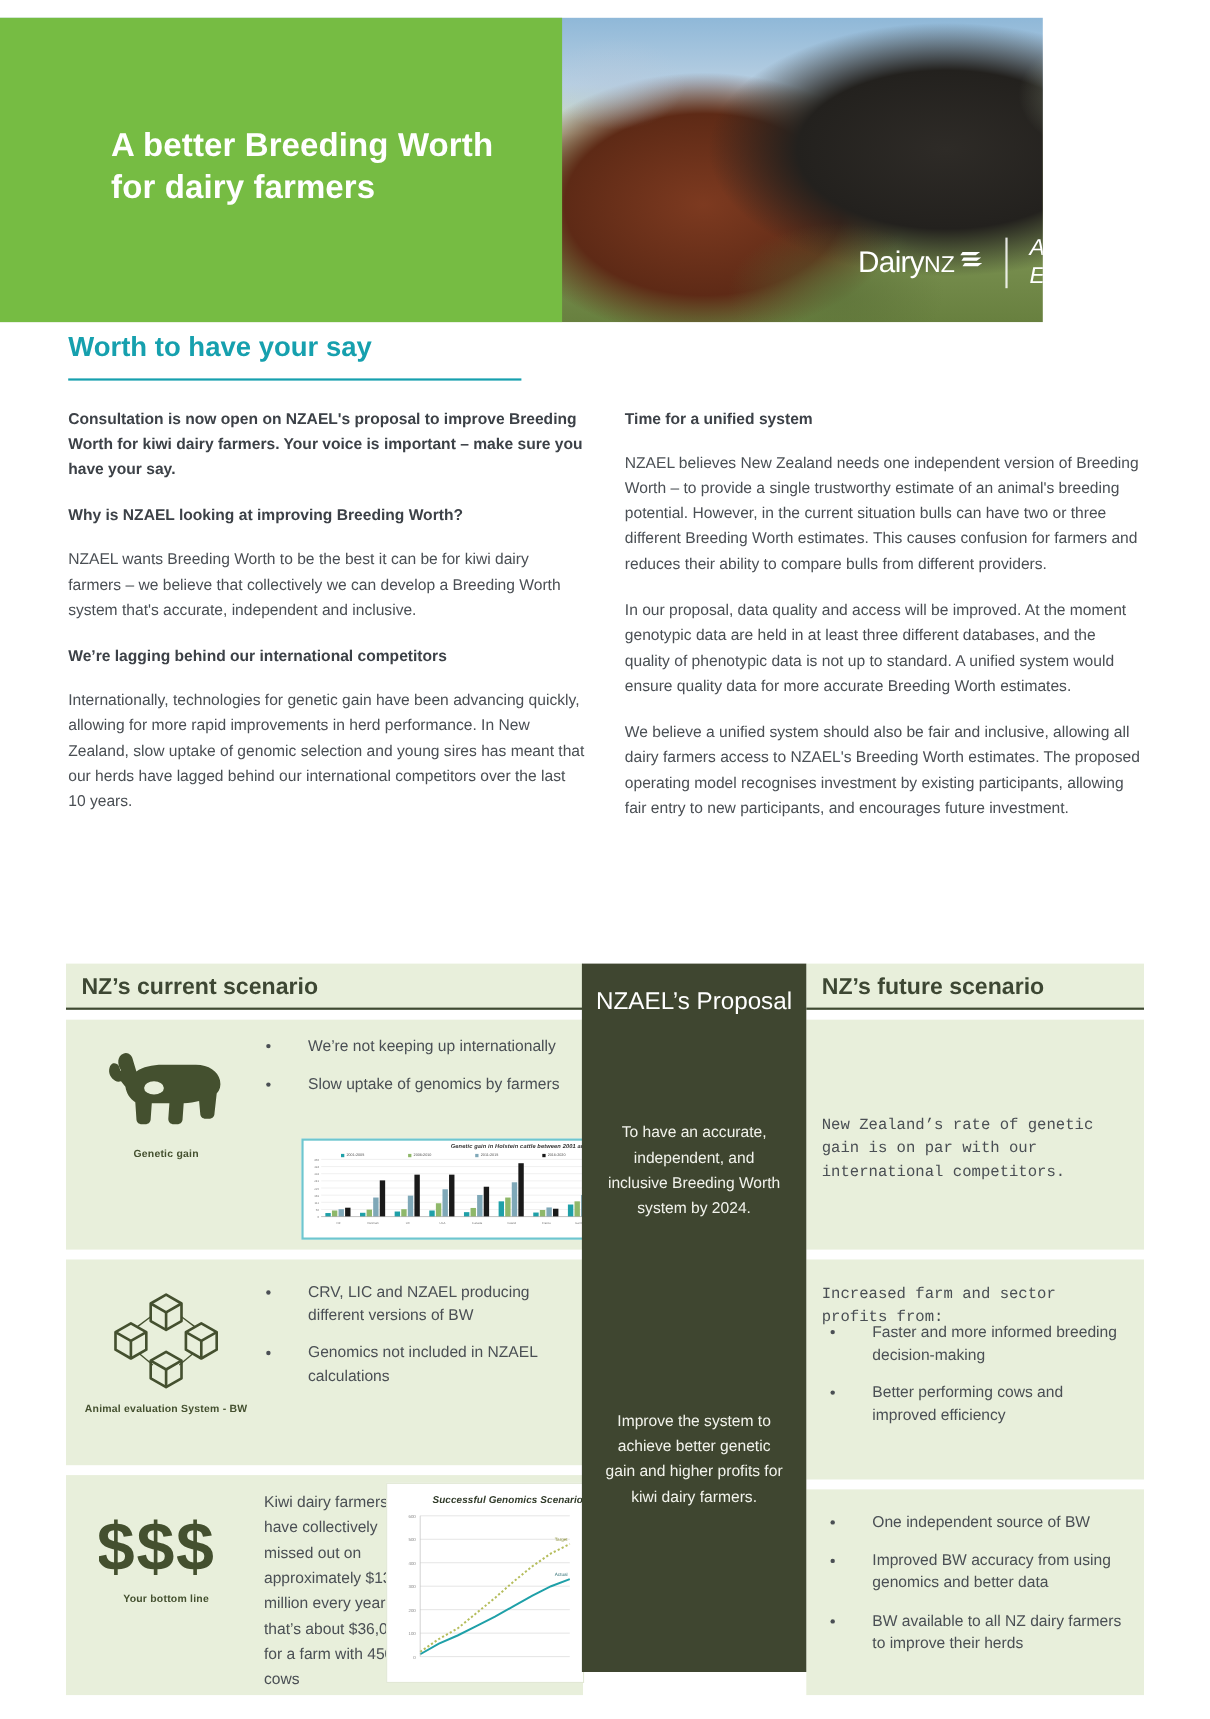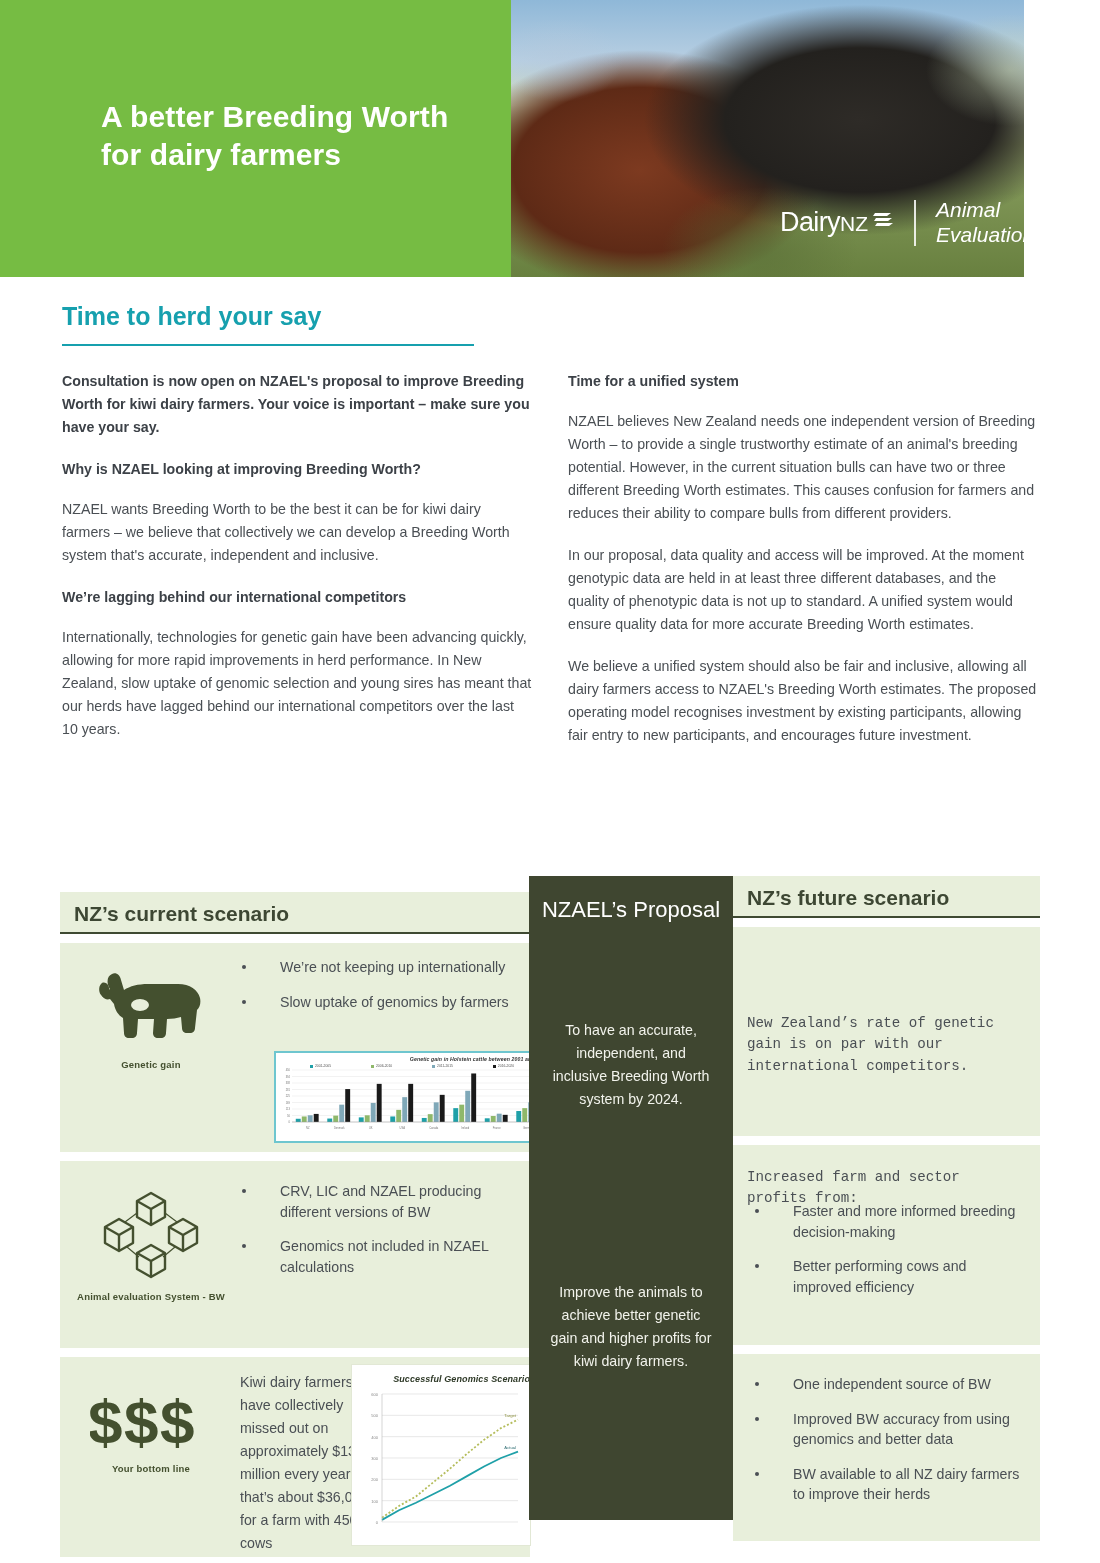--- a/index.html
+++ b/index.html
@@ -4,21 +4,21 @@
 <title>A better Breeding Worth for dairy farmers</title>
 <style>
   html,body{margin:0;padding:0;background:#fff;}
   body{
     width:1100px;height:1563px;position:relative;overflow:hidden;
     font-family:"Liberation Sans","DejaVu Sans",sans-serif;
     color:#4a4f54;
   }
 
   
-  .header{position:absolute;left:0;top:0;width:1024px;height:277px;overflow:hidden;}
+  .header{position:absolute;left:0;top:16px;width:948px;height:277px;overflow:hidden;}
   .header-photo{
     position:absolute;left:0;top:0;width:1100px;height:277px;
     background:
       radial-gradient(ellipse 300px 160px at 860px 120px, #2e2b27 0%, #23211e 45%, rgba(35,33,30,0) 72%),
       radial-gradient(ellipse 230px 150px at 640px 170px, #7d3a20 0%, #5e2a16 55%, rgba(94,42,22,0) 80%),
       linear-gradient(to bottom,#8fb8d8 0%,#b8cfe2 22%,#cfd9bc 38%,#9fae74 52%,#7e9455 70%,#68803f 100%);
   }
   .header-photo:after{
     content:"";position:absolute;left:0;top:0;right:0;bottom:0;
     background:
@@ -58,21 +58,21 @@
   .col{position:absolute;width:470px;font-size:14.2px;line-height:1.62;}
   .col-left{left:62px;top:370px;}
   .col-right{left:568px;top:370px;}
   .col p{margin:0 0 19px 0;}
   .col p.lead,.col p.sub{font-weight:bold;color:#3c4147;}
   .col p.sub{margin-bottom:17px;}
 
   
   .grid{position:absolute;left:60px;top:876px;width:980px;}
   .grid-col{position:absolute;}
-  .col-current{left:0;width:470px;margin-top:16px;}
+  .col-current{left:0;width:470px;}
   .col-future{left:673px;width:307px;}
 
   .panel-head{
     background:#e8efdb;padding:10px 14px 6px 14px;border-bottom:2px solid #3f4a32;
   }
   .panel-head h3{margin:0;font-size:21px;font-weight:bold;color:#3d4733;}
 
   .row-box{background:#e8efdb;margin-top:9px;position:relative;}
   .rb1{height:209px;}
   .rb2{height:187px;}
@@ -147,21 +147,21 @@
       </div>
       <span class="logo-swoosh">
         <svg width="16" height="16" viewBox="0 0 22 22">
             <path d="M3 4 H19 L15 7 H1 Z M4 9 H20 L16 12 H2 Z M5 14 H21 L17 17 H3 Z" fill="#ffffff"></path>
           </svg>
       </span>
     </div>
   </div>
 </div>
 
-<div class="section-title">Time to herd your say</div>
+<div class="section-title">Worth to have your say</div>
 <div class="section-rule"></div>
 
 <div class="col col-left">
   <p class="lead">Consultation is now open on NZAEL's proposal to improve Breeding Worth for kiwi dairy farmers. Your voice is important – make sure you have your say.</p>
   <p class="sub">Why is NZAEL looking at improving Breeding Worth?</p>
   <p>NZAEL wants Breeding Worth to be the best it can be for kiwi dairy farmers – we believe that collectively we can develop a Breeding Worth system that's accurate, independent and inclusive.</p>
   <p class="sub">We’re lagging behind our international competitors</p>
   <p>Internationally, technologies for genetic gain have been advancing quickly, allowing for more rapid improvements in herd performance. In New Zealand, slow uptake of genomic selection and young sires has meant that our herds have lagged behind our international competitors over the last 10 years.</p>
 </div>
 
@@ -371,14 +371,14 @@
         <li>Improved BW accuracy from using genomics and better data</li>
         <li>BW available to all NZ dairy farmers to improve their herds</li>
       </ul>
     </div>
   </div>
 </div>
 
 <div class="mid">
   <div class="mid-title">NZAEL’s Proposal</div>
   <div class="mid-body1">To have an accurate, independent, and inclusive Breeding Worth system by 2024.</div>
-  <div class="mid-body2">Improve the animals to achieve better genetic gain and higher profits for kiwi dairy farmers.</div>
+  <div class="mid-body2">Improve the system to achieve better genetic gain and higher profits for kiwi dairy farmers.</div>
 </div>
 
 </body></html>

